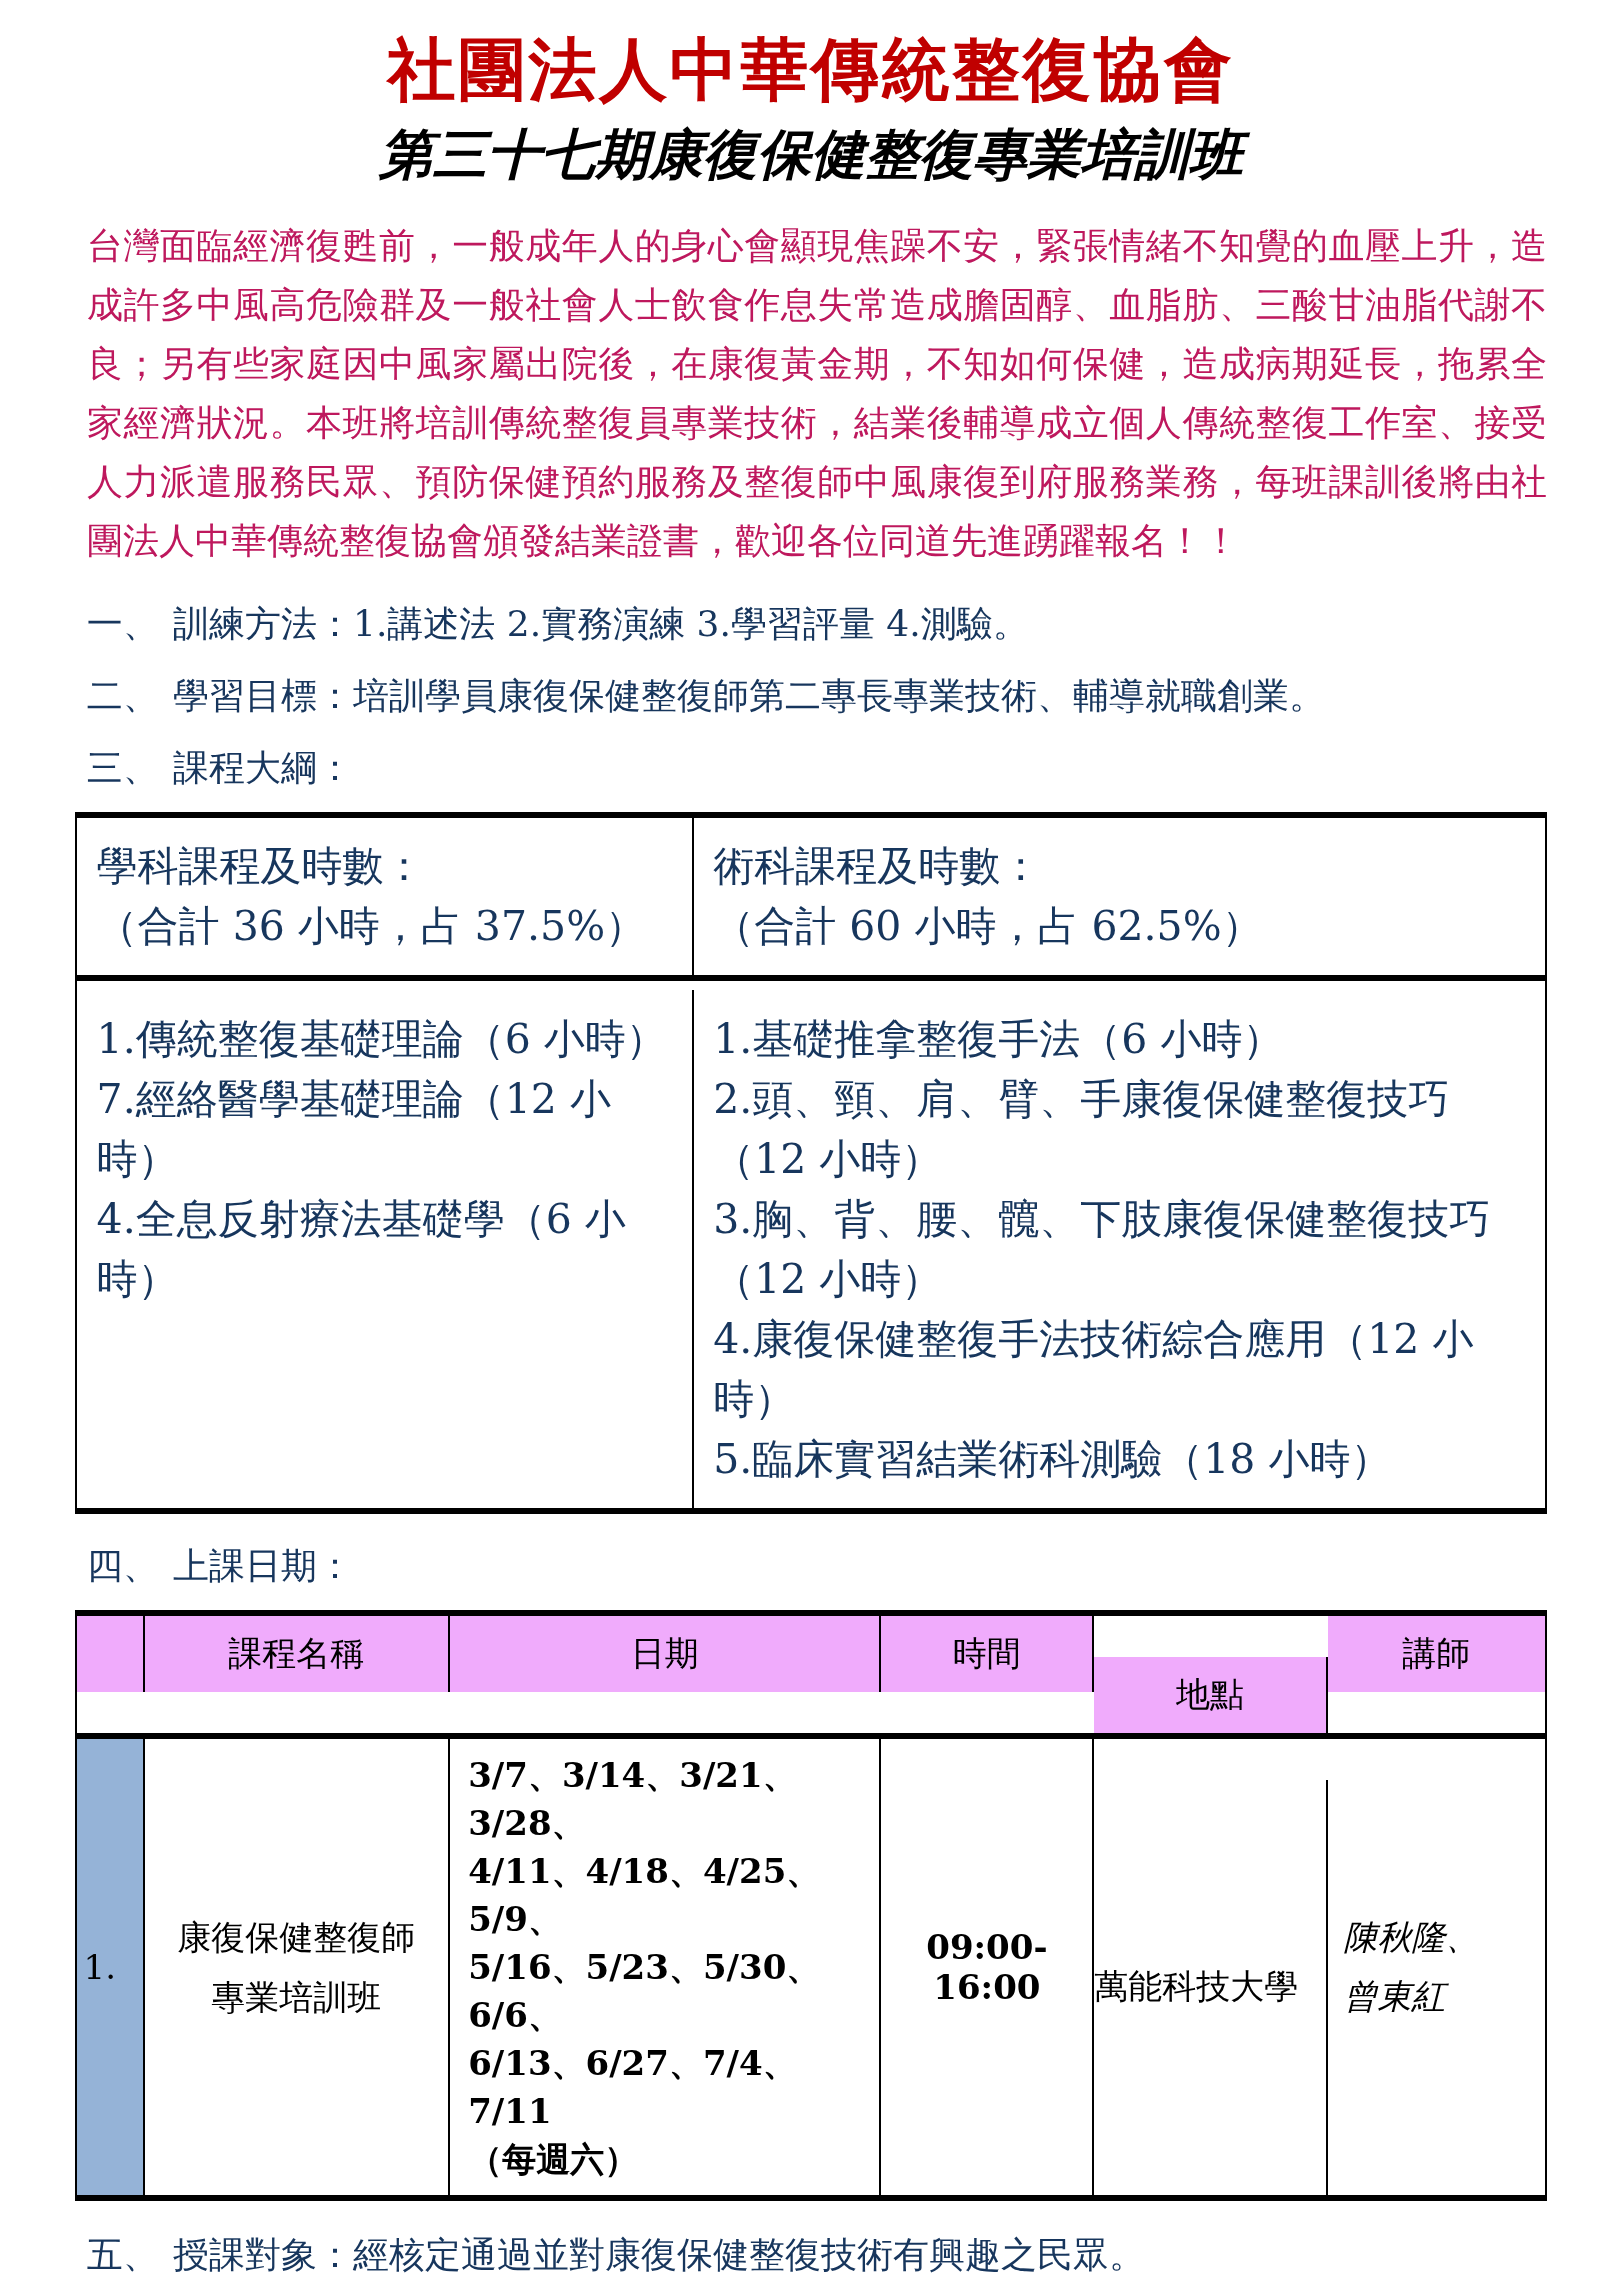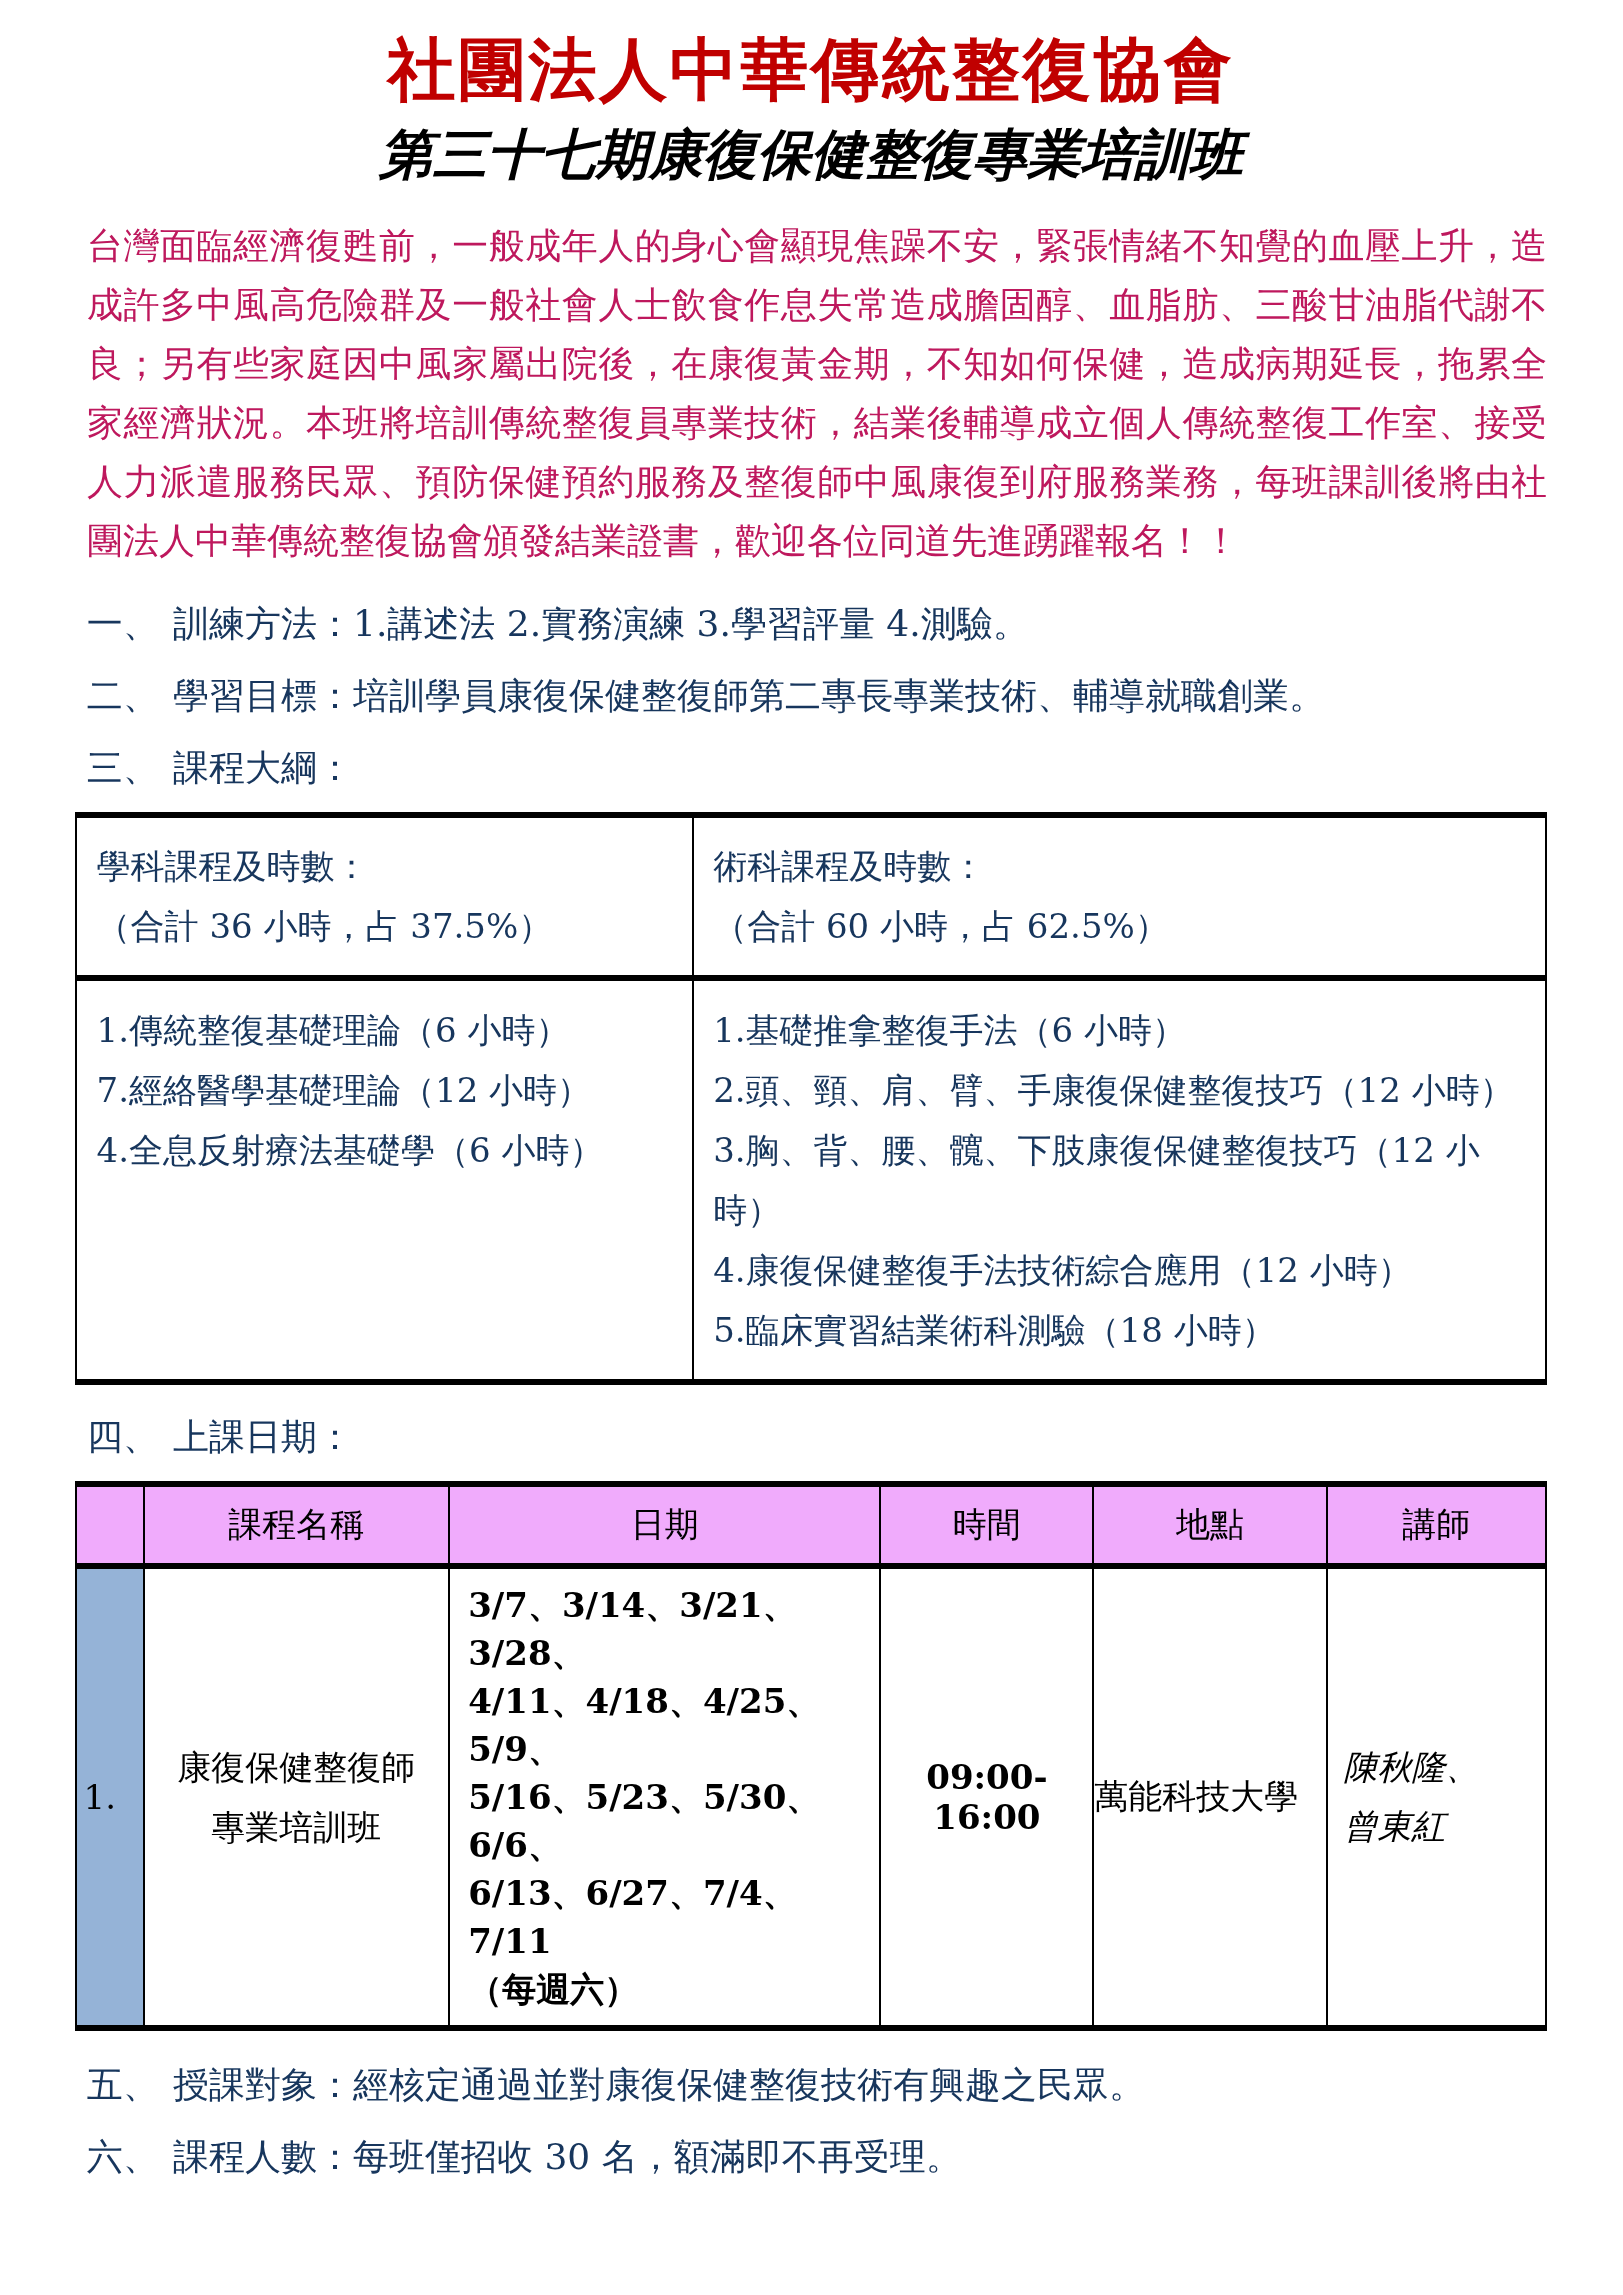--- a/index.html
+++ b/index.html
@@ -59,21 +59,22 @@
   
   .t1 {
     display: flex;
     flex-direction: column;
     border-top: 6.5px solid #000;
     border-bottom: 6.5px solid #000;
     border-left: 2px solid #000;
     border-right: 2px solid #000;
     margin: 13px 0 23.6px 0;
     color: #17365D;
-    font-size: 34px;
+    font-size: 41px;
+    gap: 9px;
   }
   .t1-row { display: flex; }
   .t1-row.hdr { border-bottom: 6.5px solid #000; }
   .t1-cell {
     box-sizing: border-box;
     padding: 18.3px 19.6px 19.6px 19.6px;
     line-height: 60px;
   }
   .t1-cell.left  { flex: 0 0 42%; border-right: 2px solid #000; }
   .t1-cell.right { flex: 1; }
@@ -97,21 +98,21 @@
     border-right: 2px solid #000;
     display: flex;
     flex-direction: column;
     justify-content: center;
   }
   .t2-cell:last-child { border-right: none; }
   .c0 { flex: 0 0 4.6%; }
   .c1 { flex: 0 0 20.8%; }
   .c2 { flex: 0 0 29.4%; }
   .c3 { flex: 0 0 14.5%; }
-  .c4 { flex: 0 0 15.9%; }
+  .c4 { flex: 0 0 15.9%; margin-top: 41px; }
   .c5 { flex: 1; }
   .t2-hrow .t2-cell {
     background: #f0abfc;
     text-align: center;
     height: 76px;
     font-weight: 500;
   }
   .t2-drow .t2-cell { background: #fff; padding: 11.8px 0; }
   .t2-drow .c0 {
     background: #95B3D7;

